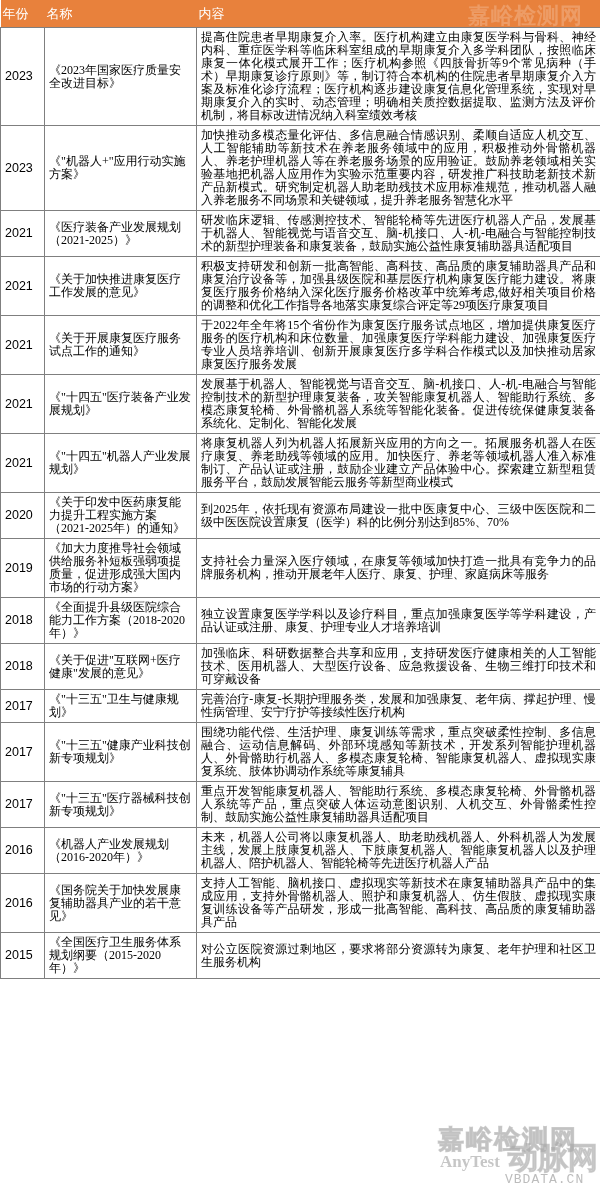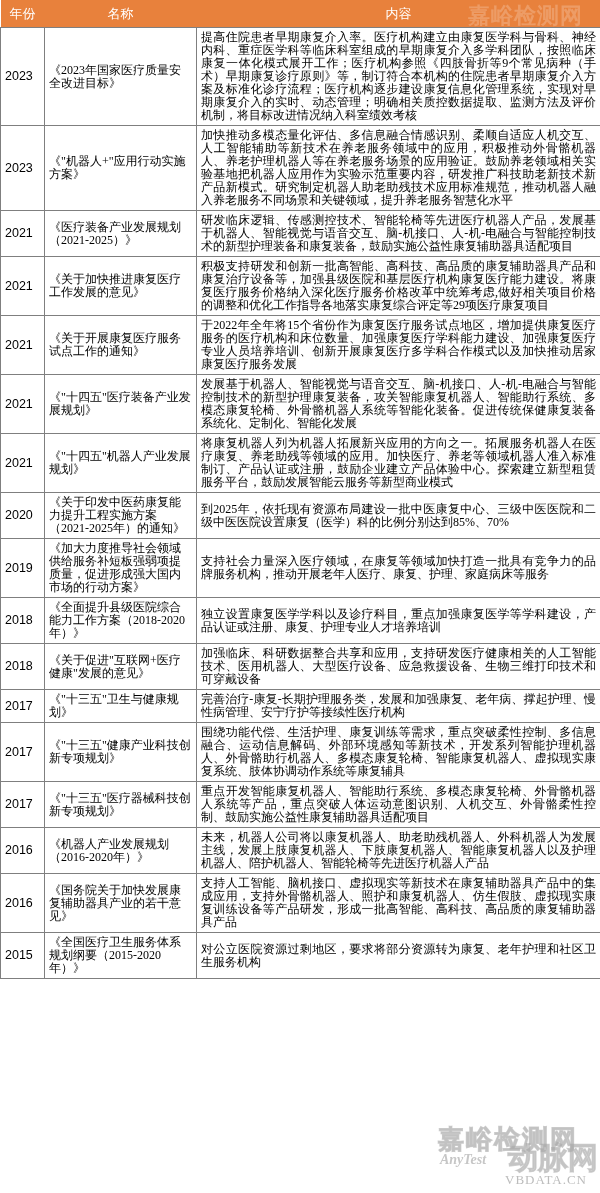--- a/index.html
+++ b/index.html
@@ -20,21 +20,21 @@
   table.policy col.c-year{width:44px;}
   table.policy col.c-name{width:152px;}
   table.policy col.c-content{width:404px;}
   thead th{
     background:#E8813C;
     color:#ffffff;
     font-size:13px;
     font-weight:normal;
     height:27px;
     padding:0 2px;
-    text-align:center;
+    text-align:left;
     vertical-align:middle;
     border:none;
   }
   tbody td{
     border:1px solid #7f7f7f;
     font-size:12px;
     line-height:13px;
     vertical-align:middle;
     padding:3px 4px;
   }
@@ -52,35 +52,35 @@
     color:rgba(255,255,255,0.22);
   }
   .wm-site-cn{
     top:1122px; left:438px;
     font-size:26px; letter-spacing:2px; font-weight:bold;
     color:rgba(176,176,176,0.38);
     -webkit-text-stroke:1px rgba(170,170,170,0.55);
   }
   .wm-site-en{
     top:1152px; left:440px;
-    font-style:italic; font-weight:bold; font-size:14px;
+    font-weight:bold; font-size:17px;
     color:rgba(160,160,160,0.60);
     font-family:"Liberation Serif",serif;
   }
   .wm-site2-cn{
     top:1138px; left:508px;
     font-size:30px; font-weight:bold;
     color:rgba(175,175,175,0.35);
     -webkit-text-stroke:1px rgba(165,165,165,0.5);
   }
   .wm-site2-domain{
     top:1172px; left:505px;
     font-size:13px; letter-spacing:1px;
     color:rgba(165,165,165,0.75);
-    font-family:Liberation Serif, serif;
+    font-family:Liberation Mono, monospace;
   }
 </style>
 </head>
 <body>
 
 <div class="page">
 
   <table class="policy">
     <colgroup>
       <col class="c-year">

